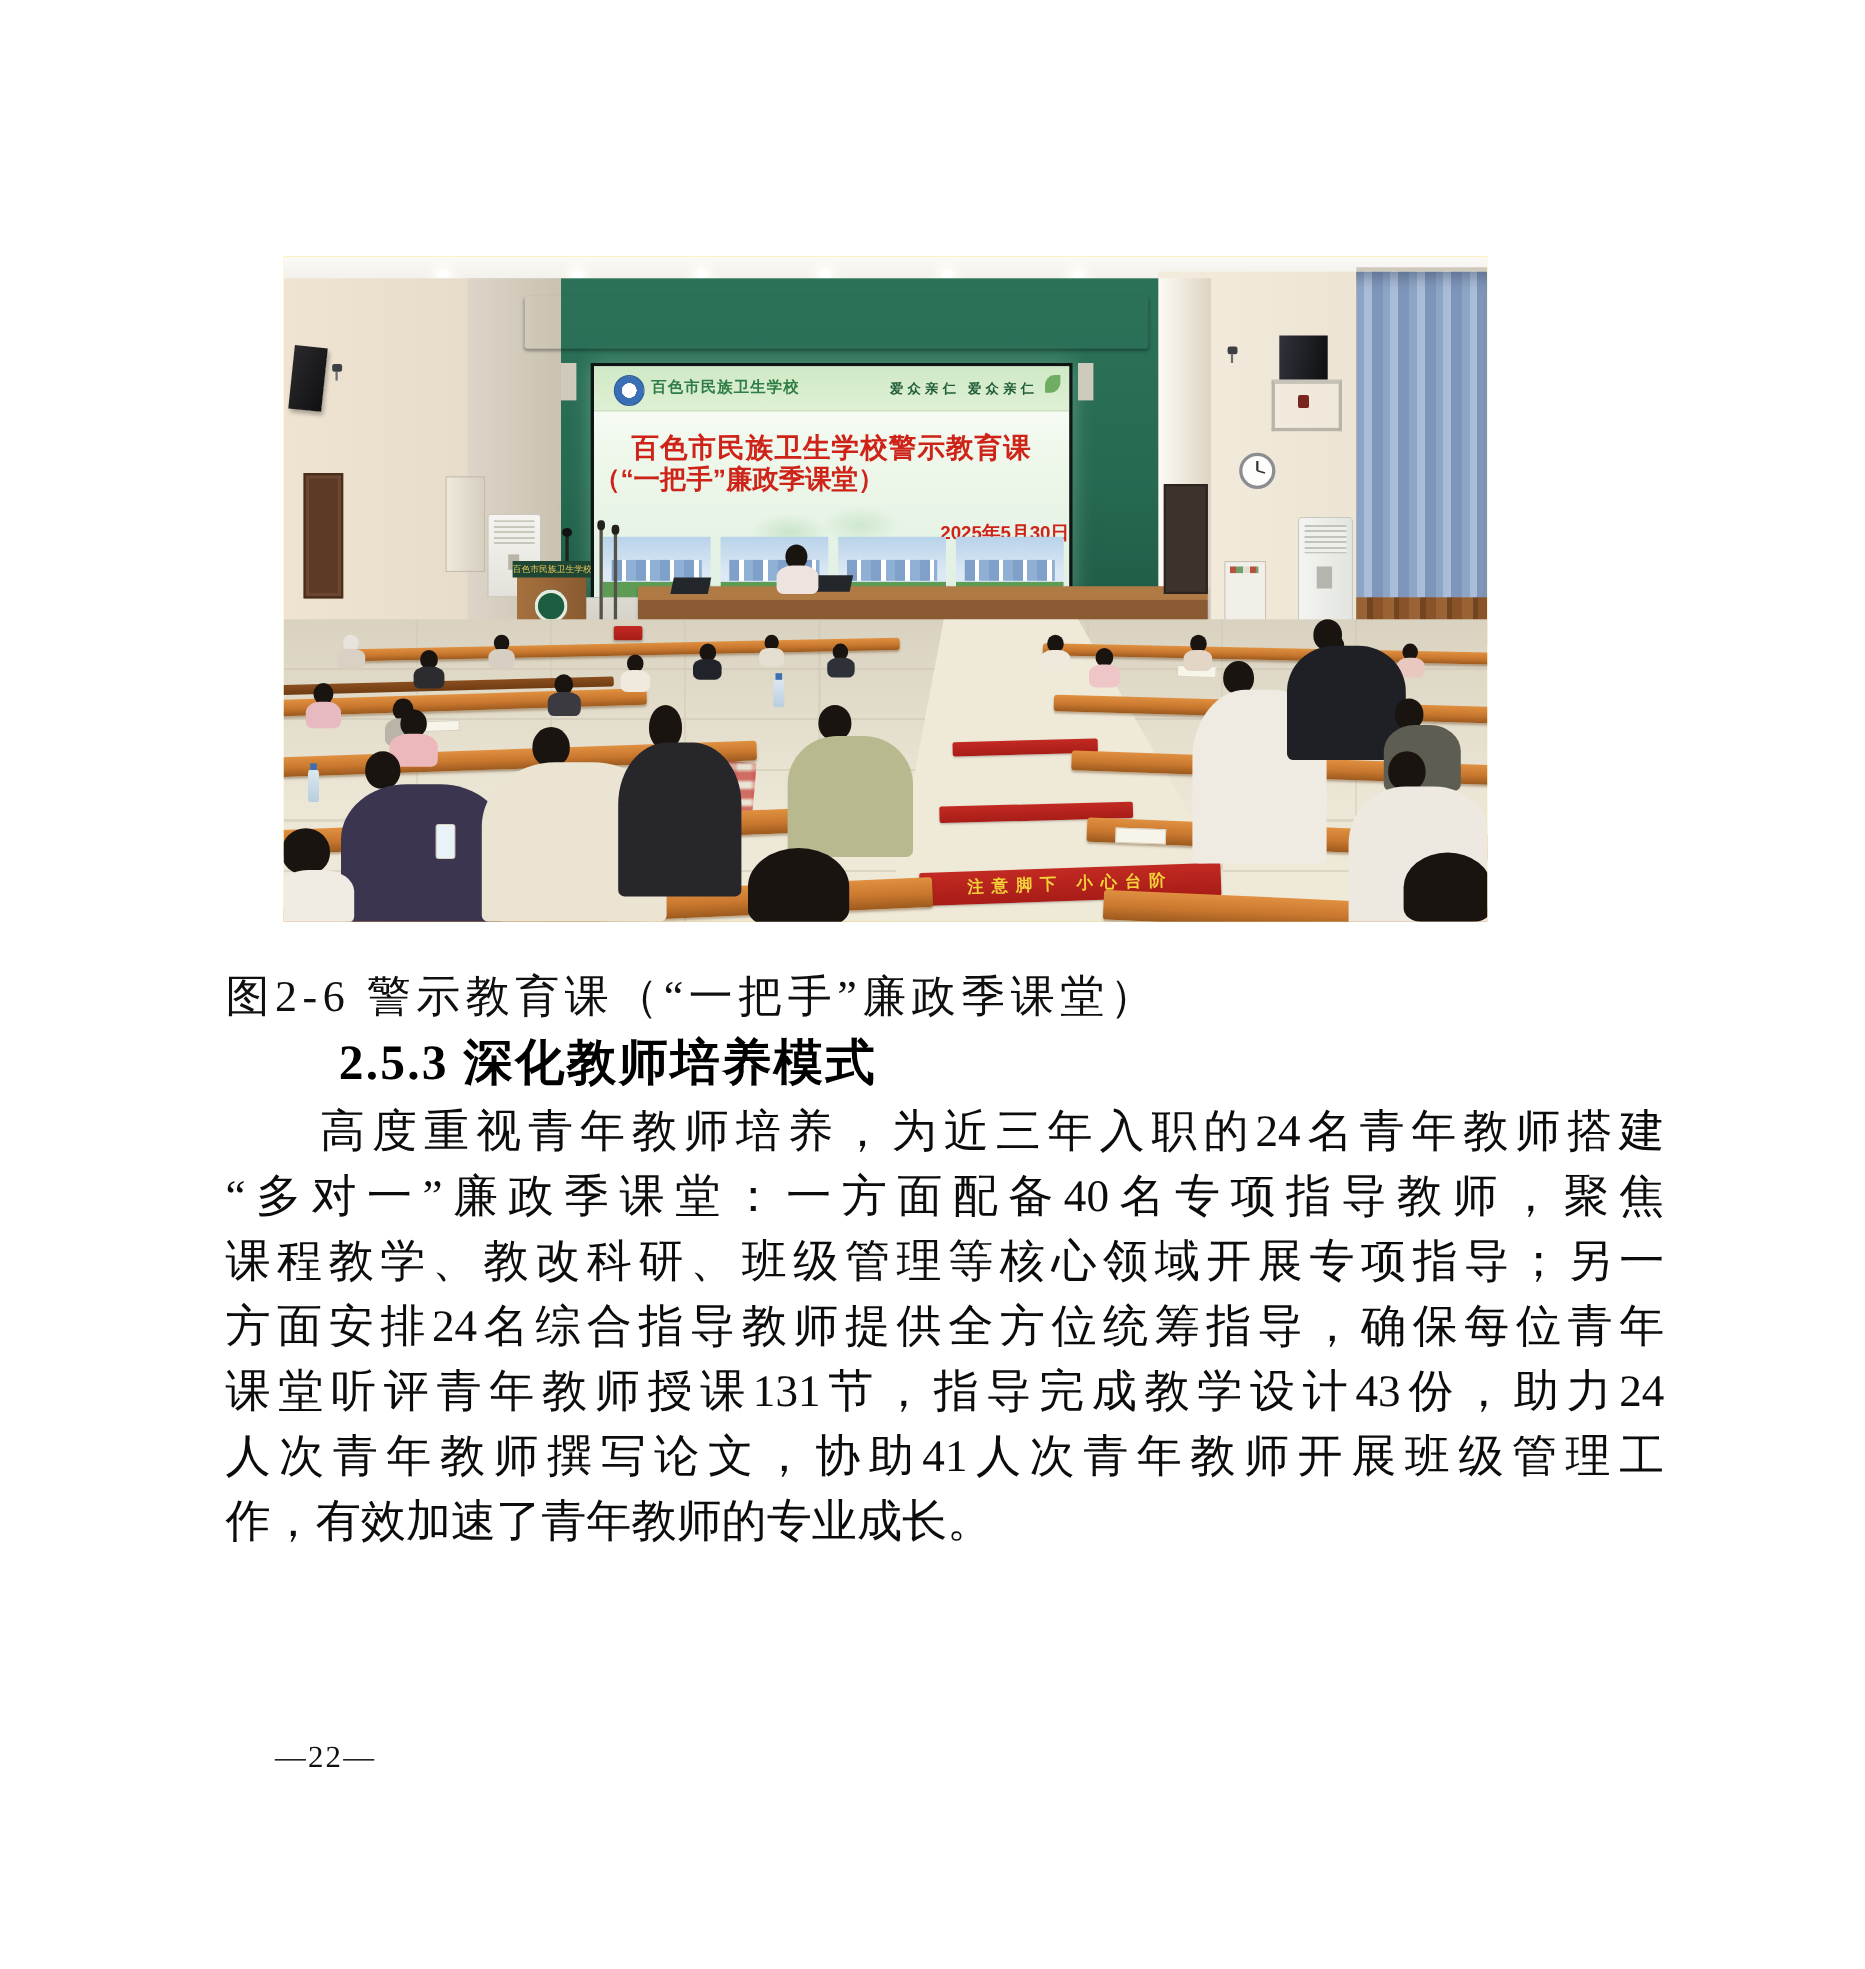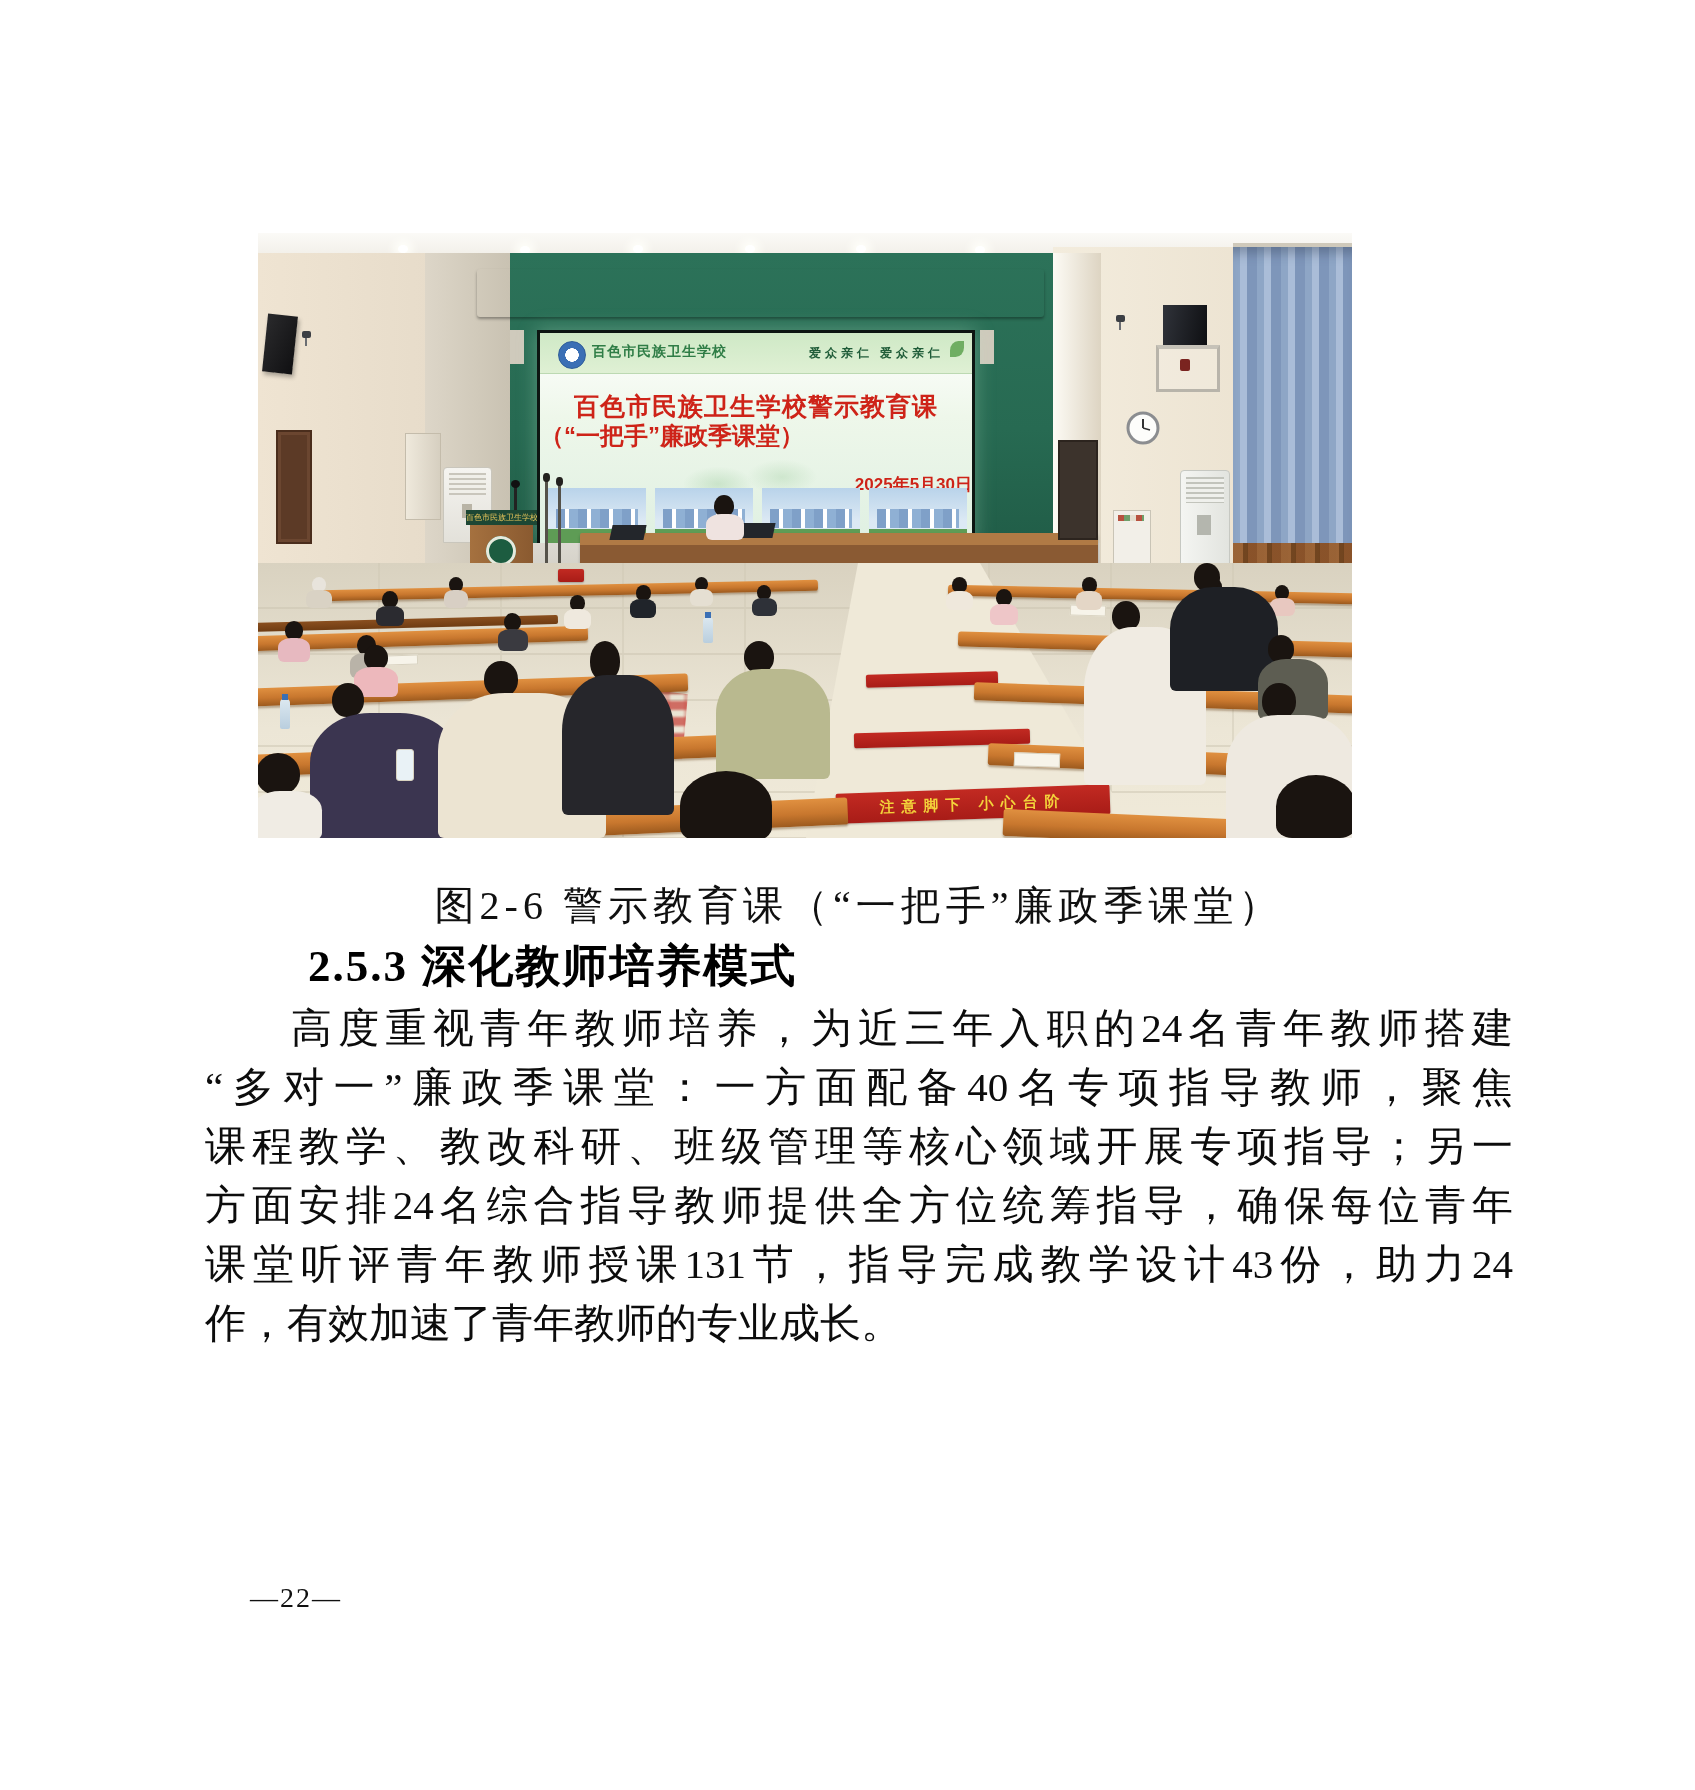--- a/index.html
+++ b/index.html
@@ -104,21 +104,21 @@
   .desk{background:linear-gradient(#e09040,#c8772e 55%,#9c5a1e);border-radius:3px;box-shadow:0 2px 2px rgba(90,50,10,.35);}
   .seatback{background:linear-gradient(#8a4f1f,#6f3c12);border-radius:2px;}
   .p{position:absolute;}
   .p .head{position:absolute;border-radius:50% 50% 46% 46%;background:#1a1410;}
   .p .body{position:absolute;border-radius:40% 40% 6px 6px;}
   .paper{background:#f7f4ea;border:1px solid #d8d2c0;}
   .bottle{width:10px;height:26px;background:linear-gradient(#dce8f0,#b9cede);border-radius:4px 4px 2px 2px;}
   .bottle::before{content:"";position:absolute;left:2px;top:-5px;width:6px;height:6px;background:#3a6fb5;}
 
   
-  .caption{position:absolute;left:205px;top:878px;width:1308px;text-align:center;
+  .caption{position:absolute;left:205px;top:878px;width:1308px;
      font-size:40px;color:#101010;letter-spacing:5px;}
   .heading{position:absolute;left:308px;top:936px;font-size:45px;font-weight:bold;color:#000;letter-spacing:2px;}
   .bodytext{position:absolute;left:205px;top:999px;width:1308px;font-size:41px;color:#0c0c0c;}
   .bodyline{height:59px;line-height:59px;text-align:justify;text-align-last:justify;white-space:nowrap;}
   .bodyline.first{text-indent:86px;}
   .bodyline.last{text-align-last:left;}
   .pagenum{position:absolute;left:250px;top:1582px;font-size:28px;color:#101010;letter-spacing:2px;}
 </style>
 </head>
 <body>
@@ -356,17 +356,18 @@
 
   <div class="caption">图2-6 警示教育课（“一把手”廉政季课堂）</div>
   <div class="heading">2.5.3 深化教师培养模式</div>
 
   <div class="bodytext">
     <div class="bodyline first">高度重视青年教师培养，为近三年入职的24名青年教师搭建</div>
     <div class="bodyline">“多对一”廉政季课堂：一方面配备40名专项指导教师，聚焦</div>
     <div class="bodyline">课程教学、教改科研、班级管理等核心领域开展专项指导；另一</div>
     <div class="bodyline">方面安排24名综合指导教师提供全方位统筹指导，确保每位青年</div>
     <div class="bodyline">课堂听评青年教师授课131节，指导完成教学设计43份，助力24</div>
+    <div class="bodyline">人次青年教师撰写论文，协助41人次青年教师开展班级管理工</div>
     <div class="bodyline last">作，有效加速了青年教师的专业成长。</div>
   </div>
 
   <div class="pagenum">—22—</div>
 </div>
 
 </body></html>

